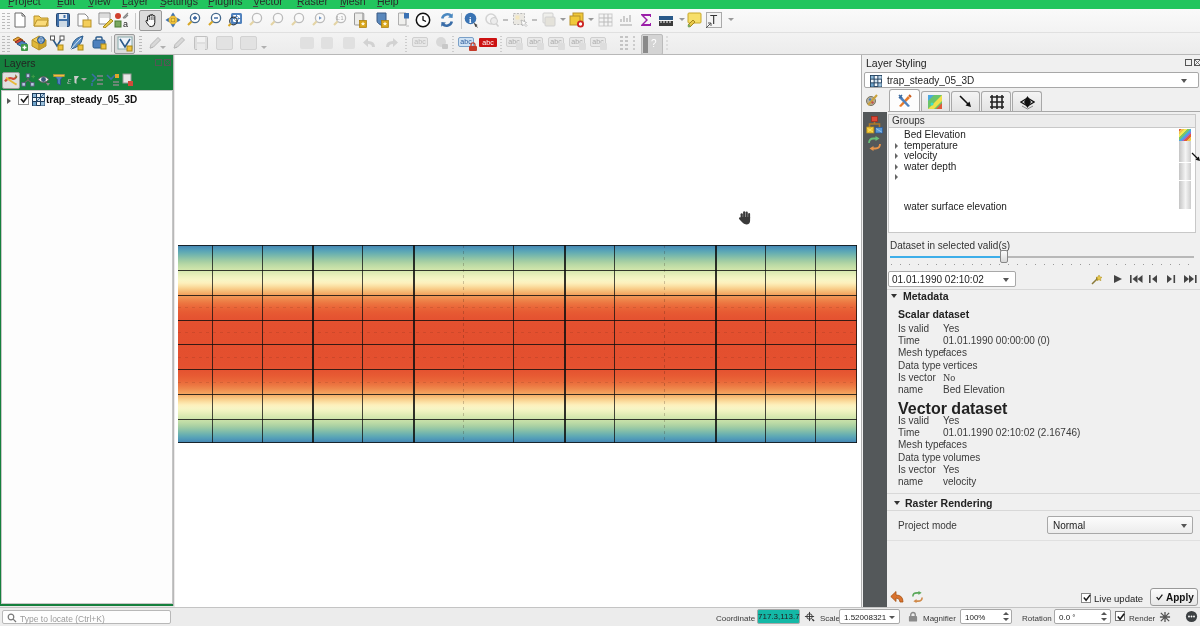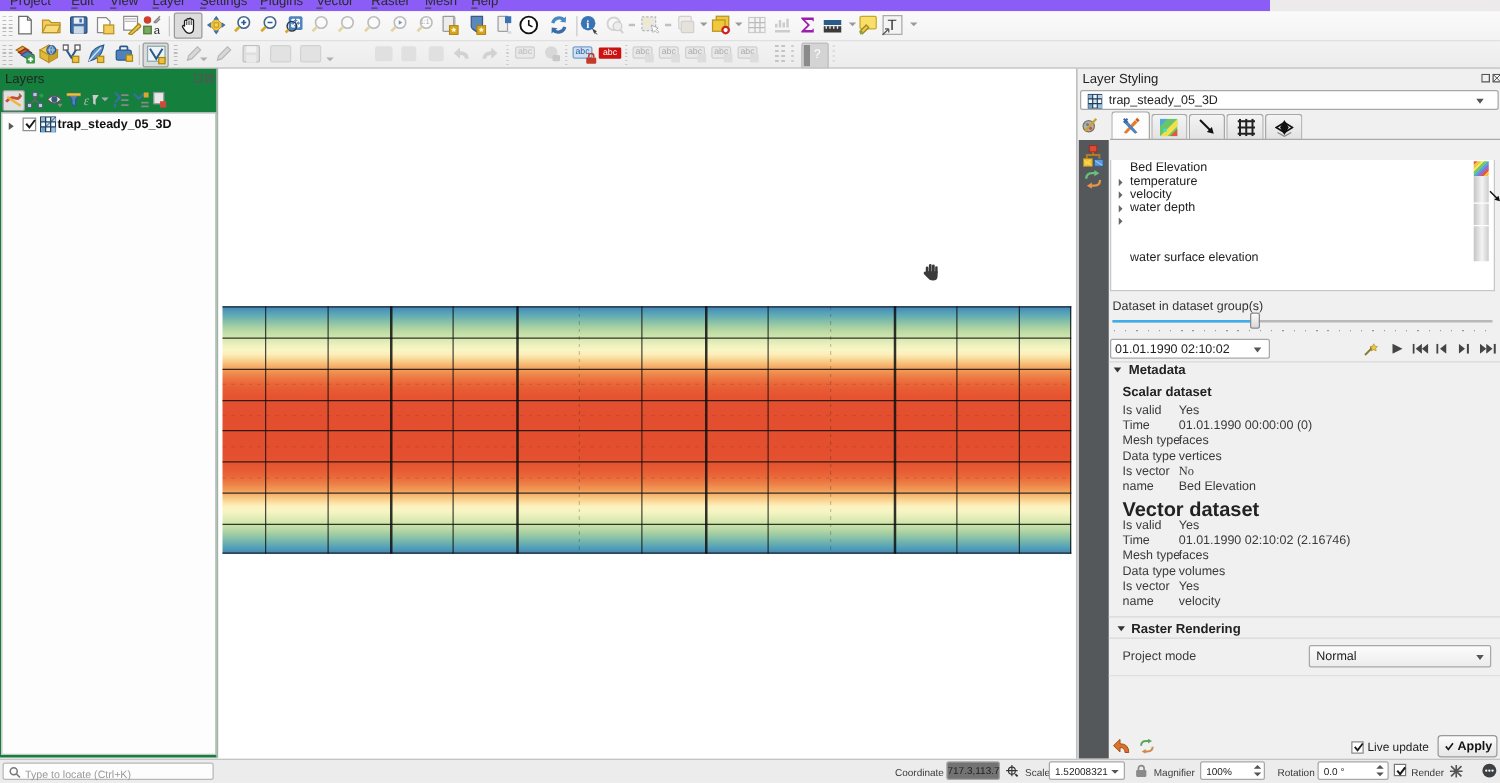--- a/index.html
+++ b/index.html
@@ -5,21 +5,21 @@
 <style>
 * { margin:0; padding:0; box-sizing:border-box; }
 html,body { width:1200px; height:626px; overflow:hidden; font-family:"Liberation Sans", sans-serif; background:#eceaea; }
 .abs { position:absolute; }
 .ic { position:absolute; width:16px; height:16px; }
 .sep { position:absolute; width:1px; background:#c9c9c9; }
 </style>
 </head>
 <body>
 
-<div class="abs" style="left:0;top:0;width:1016px;height:9px;background:#8b5cf6;overflow:hidden;">
+<div class="abs" style="left:0;top:0;width:1200px;height:9px;background:#22c55e;overflow:hidden;">
   <div class="abs" style="left:8px;top:-5px;font-size:10.5px;color:#2a2a2a;letter-spacing:0;">
     <span style="position:absolute;left:0px;">Project</span>
     <span style="position:absolute;left:49px;">Edit</span>
     <span style="position:absolute;left:80px;">View</span>
     <span style="position:absolute;left:114px;">Layer</span>
     <span style="position:absolute;left:152px;">Settings</span>
     <span style="position:absolute;left:200px;">Plugins</span>
     <span style="position:absolute;left:245px;">Vector</span>
     <span style="position:absolute;left:289px;">Raster</span>
     <span style="position:absolute;left:332px;">Mesh</span>
@@ -502,39 +502,40 @@
     </svg>
     <svg class="abs" style="left:4px;top:24px;" width="15" height="15" viewBox="0 0 15 15">
       <path d="M2 7 Q2 2.5 6.5 2.5 L9.5 2.5" fill="none" stroke="#6abf7a" stroke-width="1.8"></path>
       <path d="M8.5 0 L12.5 2.5 L8.5 5 Z" fill="#6abf7a"></path>
       <path d="M13 8 Q13 12.5 8.5 12.5 L5.5 12.5" fill="none" stroke="#e8944a" stroke-width="1.8"></path>
       <path d="M6.5 10 L2.5 12.5 L6.5 15 Z" fill="#e8944a"></path>
     </svg>
   </div>
 
   <div id="rpc" class="abs" style="left:25px;top:57px;width:314px;height:495px;">
+      <div class="abs" style="left:1px;top:2px;width:308px;height:14px;background:#ececec;border:1px solid #c8c8c8;font-size:10px;color:#333;padding-left:3px;">Groups</div>
       <div class="abs" style="left:1px;top:16px;width:308px;height:105px;background:#fff;border:1px solid #c8c8c8;border-top:none;"></div>
       <div class="abs" style="left:17px;top:17px;font-size:10px;color:#222;">Bed Elevation</div>
       <div class="abs" style="left:8px;top:30.5px;width:0;height:0;border-left:3.5px solid #666;border-top:3px solid transparent;border-bottom:3px solid transparent;"></div>
       <div class="abs" style="left:17px;top:27.5px;font-size:10px;color:#222;">temperature</div>
       <div class="abs" style="left:8px;top:41px;width:0;height:0;border-left:3.5px solid #666;border-top:3px solid transparent;border-bottom:3px solid transparent;"></div>
       <div class="abs" style="left:17px;top:38px;font-size:10px;color:#222;">velocity</div>
       <div class="abs" style="left:8px;top:51.5px;width:0;height:0;border-left:3.5px solid #666;border-top:3px solid transparent;border-bottom:3px solid transparent;"></div>
       <div class="abs" style="left:17px;top:48.5px;font-size:10px;color:#222;">water depth</div>
       <div class="abs" style="left:8px;top:62px;width:0;height:0;border-left:3.5px solid #666;border-top:3px solid transparent;border-bottom:3px solid transparent;"></div>
       <div class="abs" style="left:17px;top:59px;font-size:10px;color:#222;margin-top:30px;">water surface elevation</div>
       <div class="abs" style="left:292px;top:17px;width:12px;height:12px;background:repeating-linear-gradient(135deg,#e05a3a 0 2px,#f0c04a 2px 4px,#f0e85a 4px 6px,#7ac46a 6px 8px,#4aa8e0 8px 10px,#9a6ad0 10px 12px);"></div>
       <div class="abs" style="left:292px;top:29px;width:12px;height:21px;background:linear-gradient(90deg,#c4c4c4,#f4f4f4 55%,#cccccc);"></div>
       <div class="abs" style="left:292px;top:51px;width:12px;height:17px;background:linear-gradient(90deg,#c4c4c4,#f4f4f4 55%,#cccccc);"></div>
       <div class="abs" style="left:292px;top:69px;width:12px;height:28px;background:linear-gradient(90deg,#c4c4c4,#f4f4f4 55%,#cccccc);"></div>
       <svg class="abs" style="left:304px;top:40px" width="10" height="10" viewBox="0 0 10 10">
         <path d="M1 1 L7 7" stroke="#111" stroke-width="1.2"></path>
         <path d="M9 9 L4.5 7.8 L7.8 4.5 Z" fill="#111"></path>
       </svg>
-      <div class="abs" style="left:3px;top:128px;font-size:10px;color:#333;">Dataset in dataset group(s)</div>
+      <div class="abs" style="left:3px;top:128px;font-size:10px;color:#333;">Dataset in selected valid(s)</div>
       <div class="abs" style="left:3px;top:144px;width:304px;height:2px;background:#b8b8b8;"></div>
       <div class="abs" style="left:3px;top:144px;width:111px;height:2px;background:#3daee9;"></div>
       <div class="abs" style="left:113px;top:138px;width:8px;height:13px;background:linear-gradient(#fdfdfd,#d8d8d8);border:1px solid #888;border-radius:2px;"></div>
       <div class="abs" style="left:4px;top:152px;width:302px;height:1px;background:repeating-linear-gradient(90deg,#999 0 1px,transparent 1px 9px);"></div>
       <div class="abs" style="left:1px;top:159px;width:128px;height:16px;background:#fff;border:1px solid #a8a8a8;border-radius:2px;"></div>
       <div class="abs" style="left:5px;top:162px;font-size:10px;color:#222;">01.01.1990 02:10:02</div>
       <div class="abs" style="left:116px;top:166px;width:0;height:0;border-top:4px solid #555;border-left:3.5px solid transparent;border-right:3.5px solid transparent;"></div>
       <svg class="abs" style="left:203px;top:161px" width="14" height="13" viewBox="0 0 14 13">
         <path d="M2 11 L8 5 M8 5 L6 5 M8 5 L8 7" stroke="#8a7a3a" stroke-width="1.5" fill="none"></path>
         <path d="M9 2 l1 2 2 0.3 -1.5 1.4 0.4 2 -1.9 -1 -1.9 1 0.4 -2 -1.5 -1.4 2 -0.3 Z" fill="#e8c84a" stroke="#a8881a" stroke-width="0.5"></path>
@@ -622,21 +623,21 @@
 
 <div class="abs" style="left:0;top:607px;width:1200px;height:19px;background:#ececec;border-top:1px solid #c4c4c4;">
   <div class="abs" style="left:2px;top:2px;width:169px;height:14px;background:#fdfdfd;border:1px solid #b8b8b8;border-radius:2px;">
     <svg class="abs" style="left:4px;top:2px;" width="10" height="10" viewBox="0 0 10 10">
         <circle cx="4" cy="4" r="2.8" fill="none" stroke="#777" stroke-width="1.2"></circle>
         <path d="M6.2 6.2 L9 9" stroke="#777" stroke-width="1.2"></path>
       </svg>
     <div class="abs" style="left:17px;top:3px;font-size:8.5px;color:#9a9a9a;">Type to locate (Ctrl+K)</div>
   </div>
   <div class="abs" style="left:716px;top:6px;font-size:8px;color:#3a3a3a;">Coordinate</div>
-  <div class="abs" style="left:757px;top:1px;width:43px;height:15px;background:#737373;border:1px solid #a8a8a8;border-radius:2px;font-size:8px;color:#222;text-align:right;line-height:14px;">717.3,113.7</div>
+  <div class="abs" style="left:757px;top:1px;width:43px;height:15px;background:#14b8a6;border:1px solid #a8a8a8;border-radius:2px;font-size:8px;color:#222;text-align:right;line-height:14px;">717.3,113.7</div>
   <svg class="abs" style="left:804px;top:3px;" width="11" height="11" viewBox="0 0 12 12">
       <path d="M1 6 L11 6 M6 1 L6 11" stroke="#333" stroke-width="1"></path>
       <circle cx="6" cy="6" r="3" fill="none" stroke="#333"></circle>
       <path d="M9 9 L11 11" stroke="#333" stroke-width="1.6"></path>
     </svg>
   <div class="abs" style="left:820px;top:6px;font-size:8px;color:#3a3a3a;">Scale</div>
   <div class="abs" style="left:839px;top:1px;width:61px;height:15px;background:#fff;border:1px solid #a8a8a8;border-radius:2px;">
     <div class="abs" style="left:4px;top:3px;font-size:8px;color:#222;">1.52008321</div>
     <div class="abs" style="left:49px;top:6px;width:0;height:0;border-top:3.5px solid #555;border-left:3px solid transparent;border-right:3px solid transparent;"></div>
   </div>

